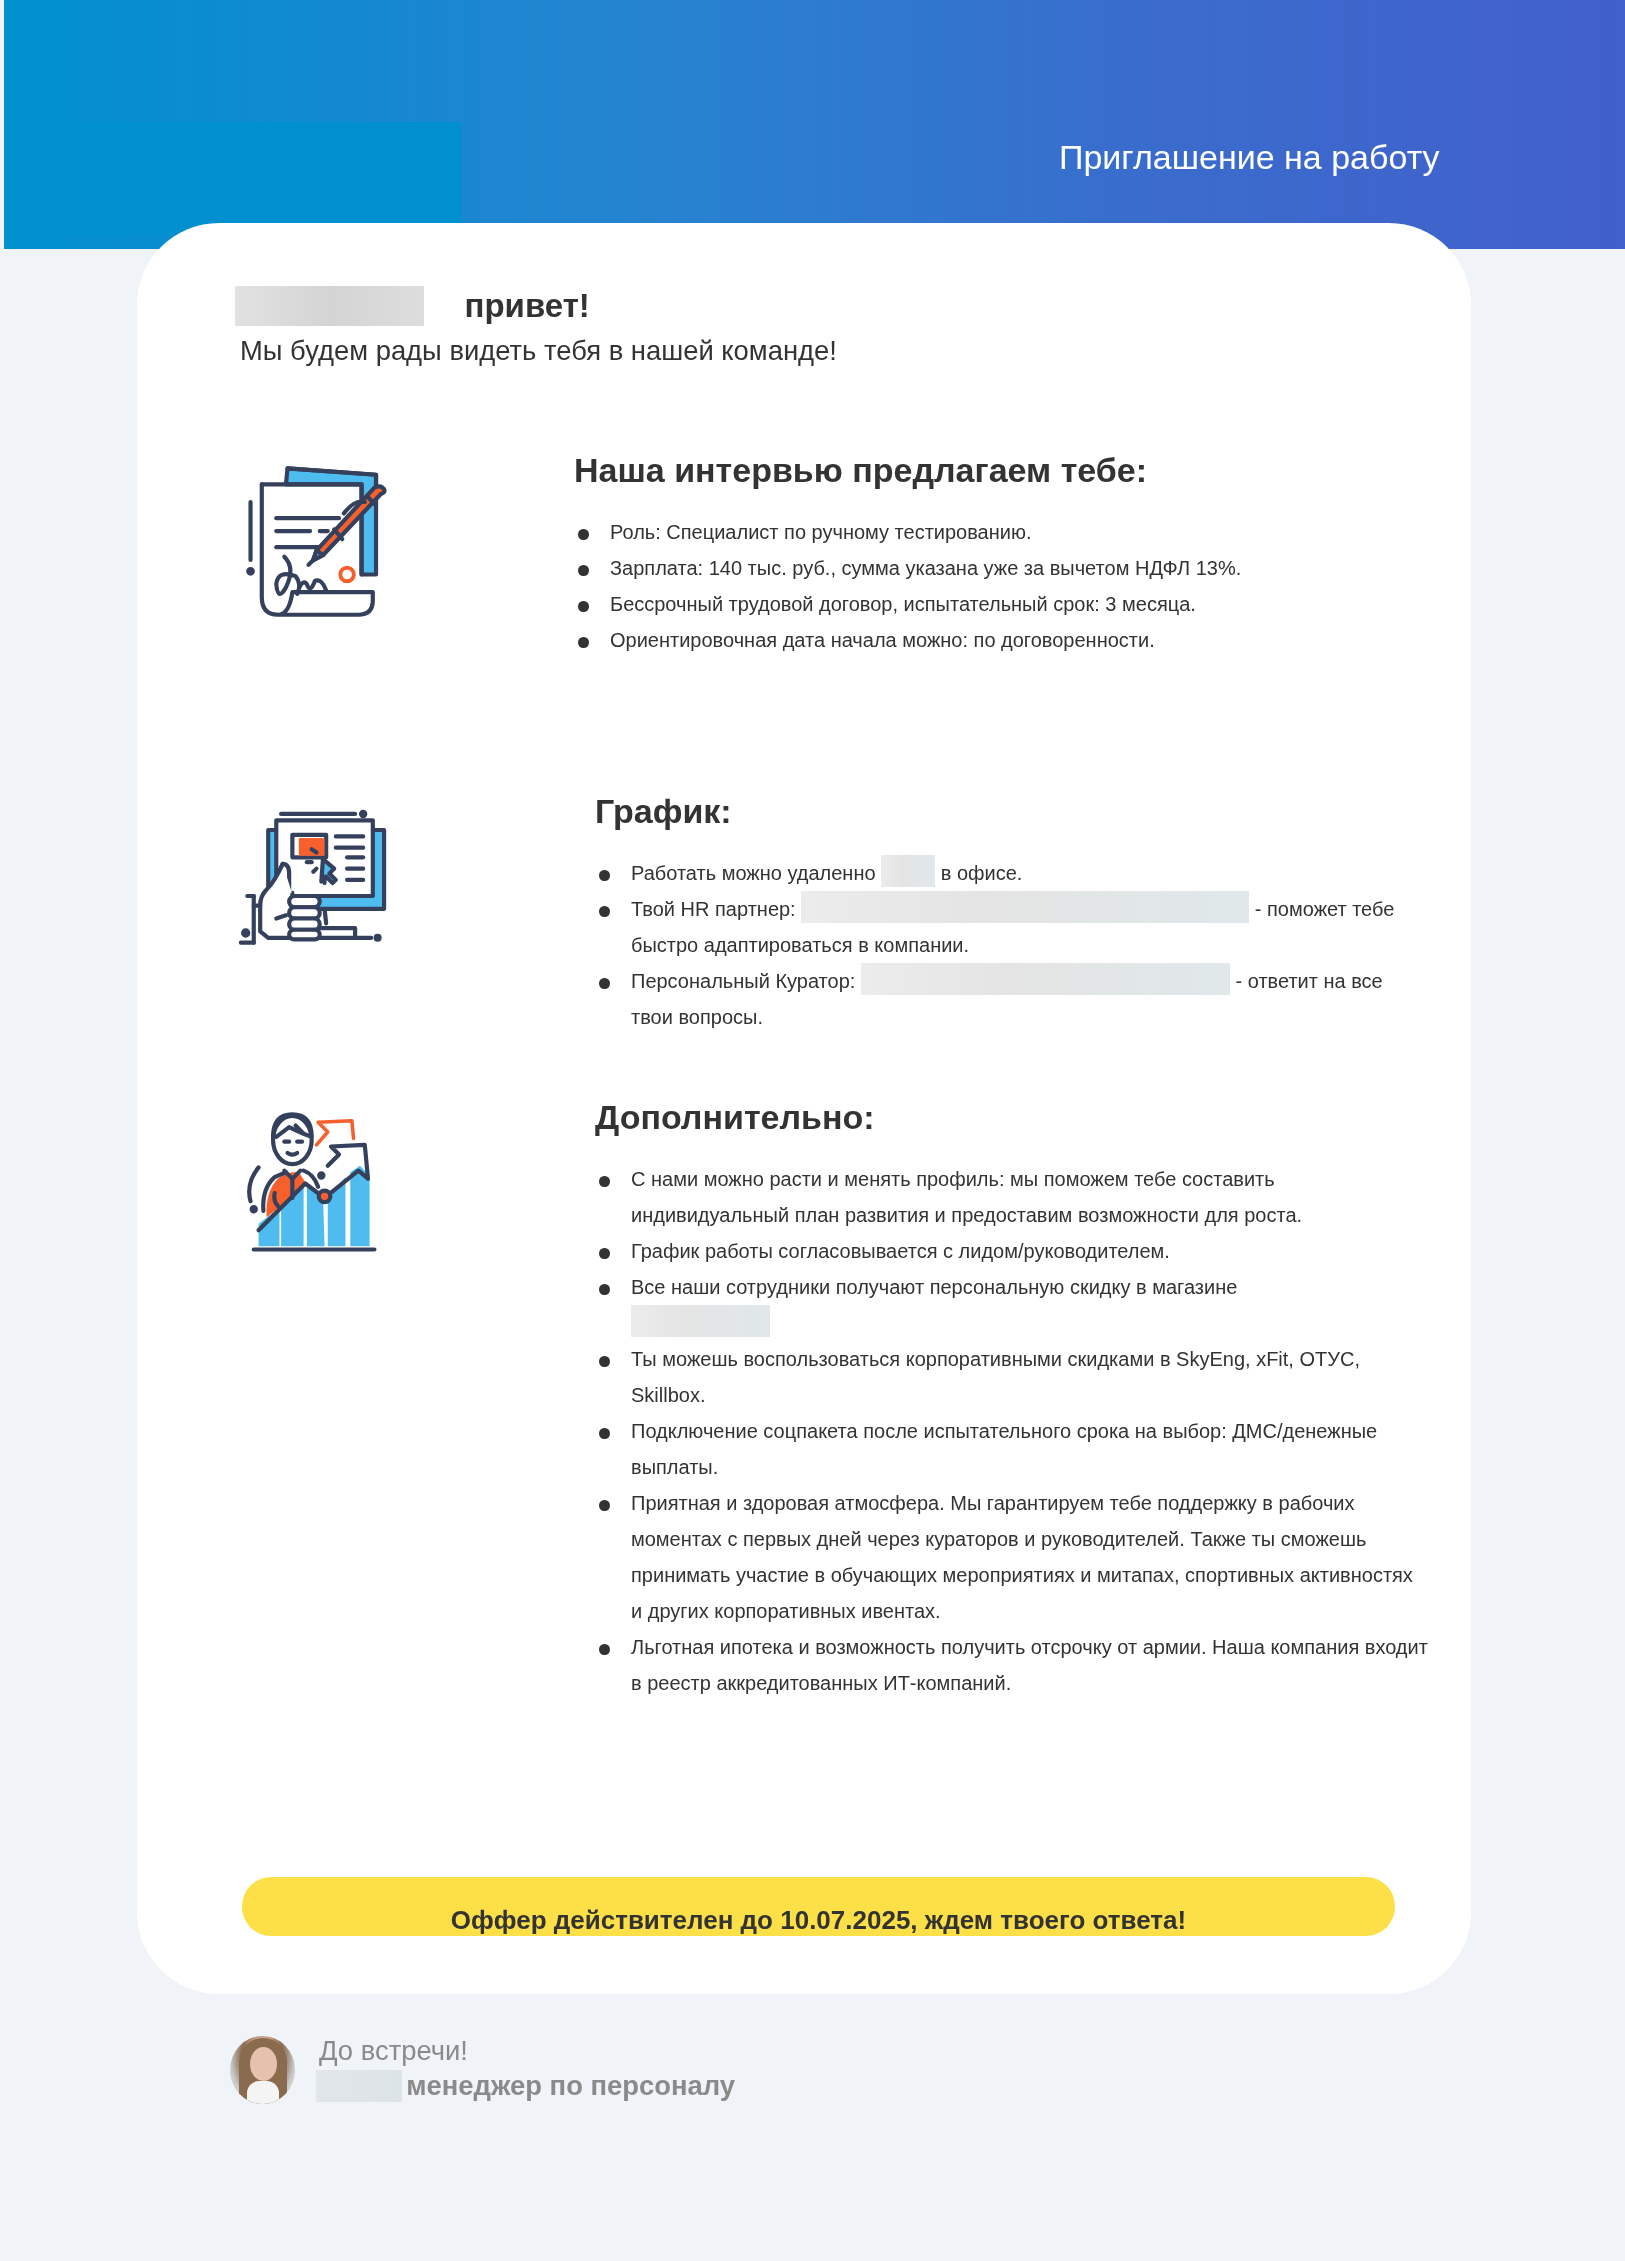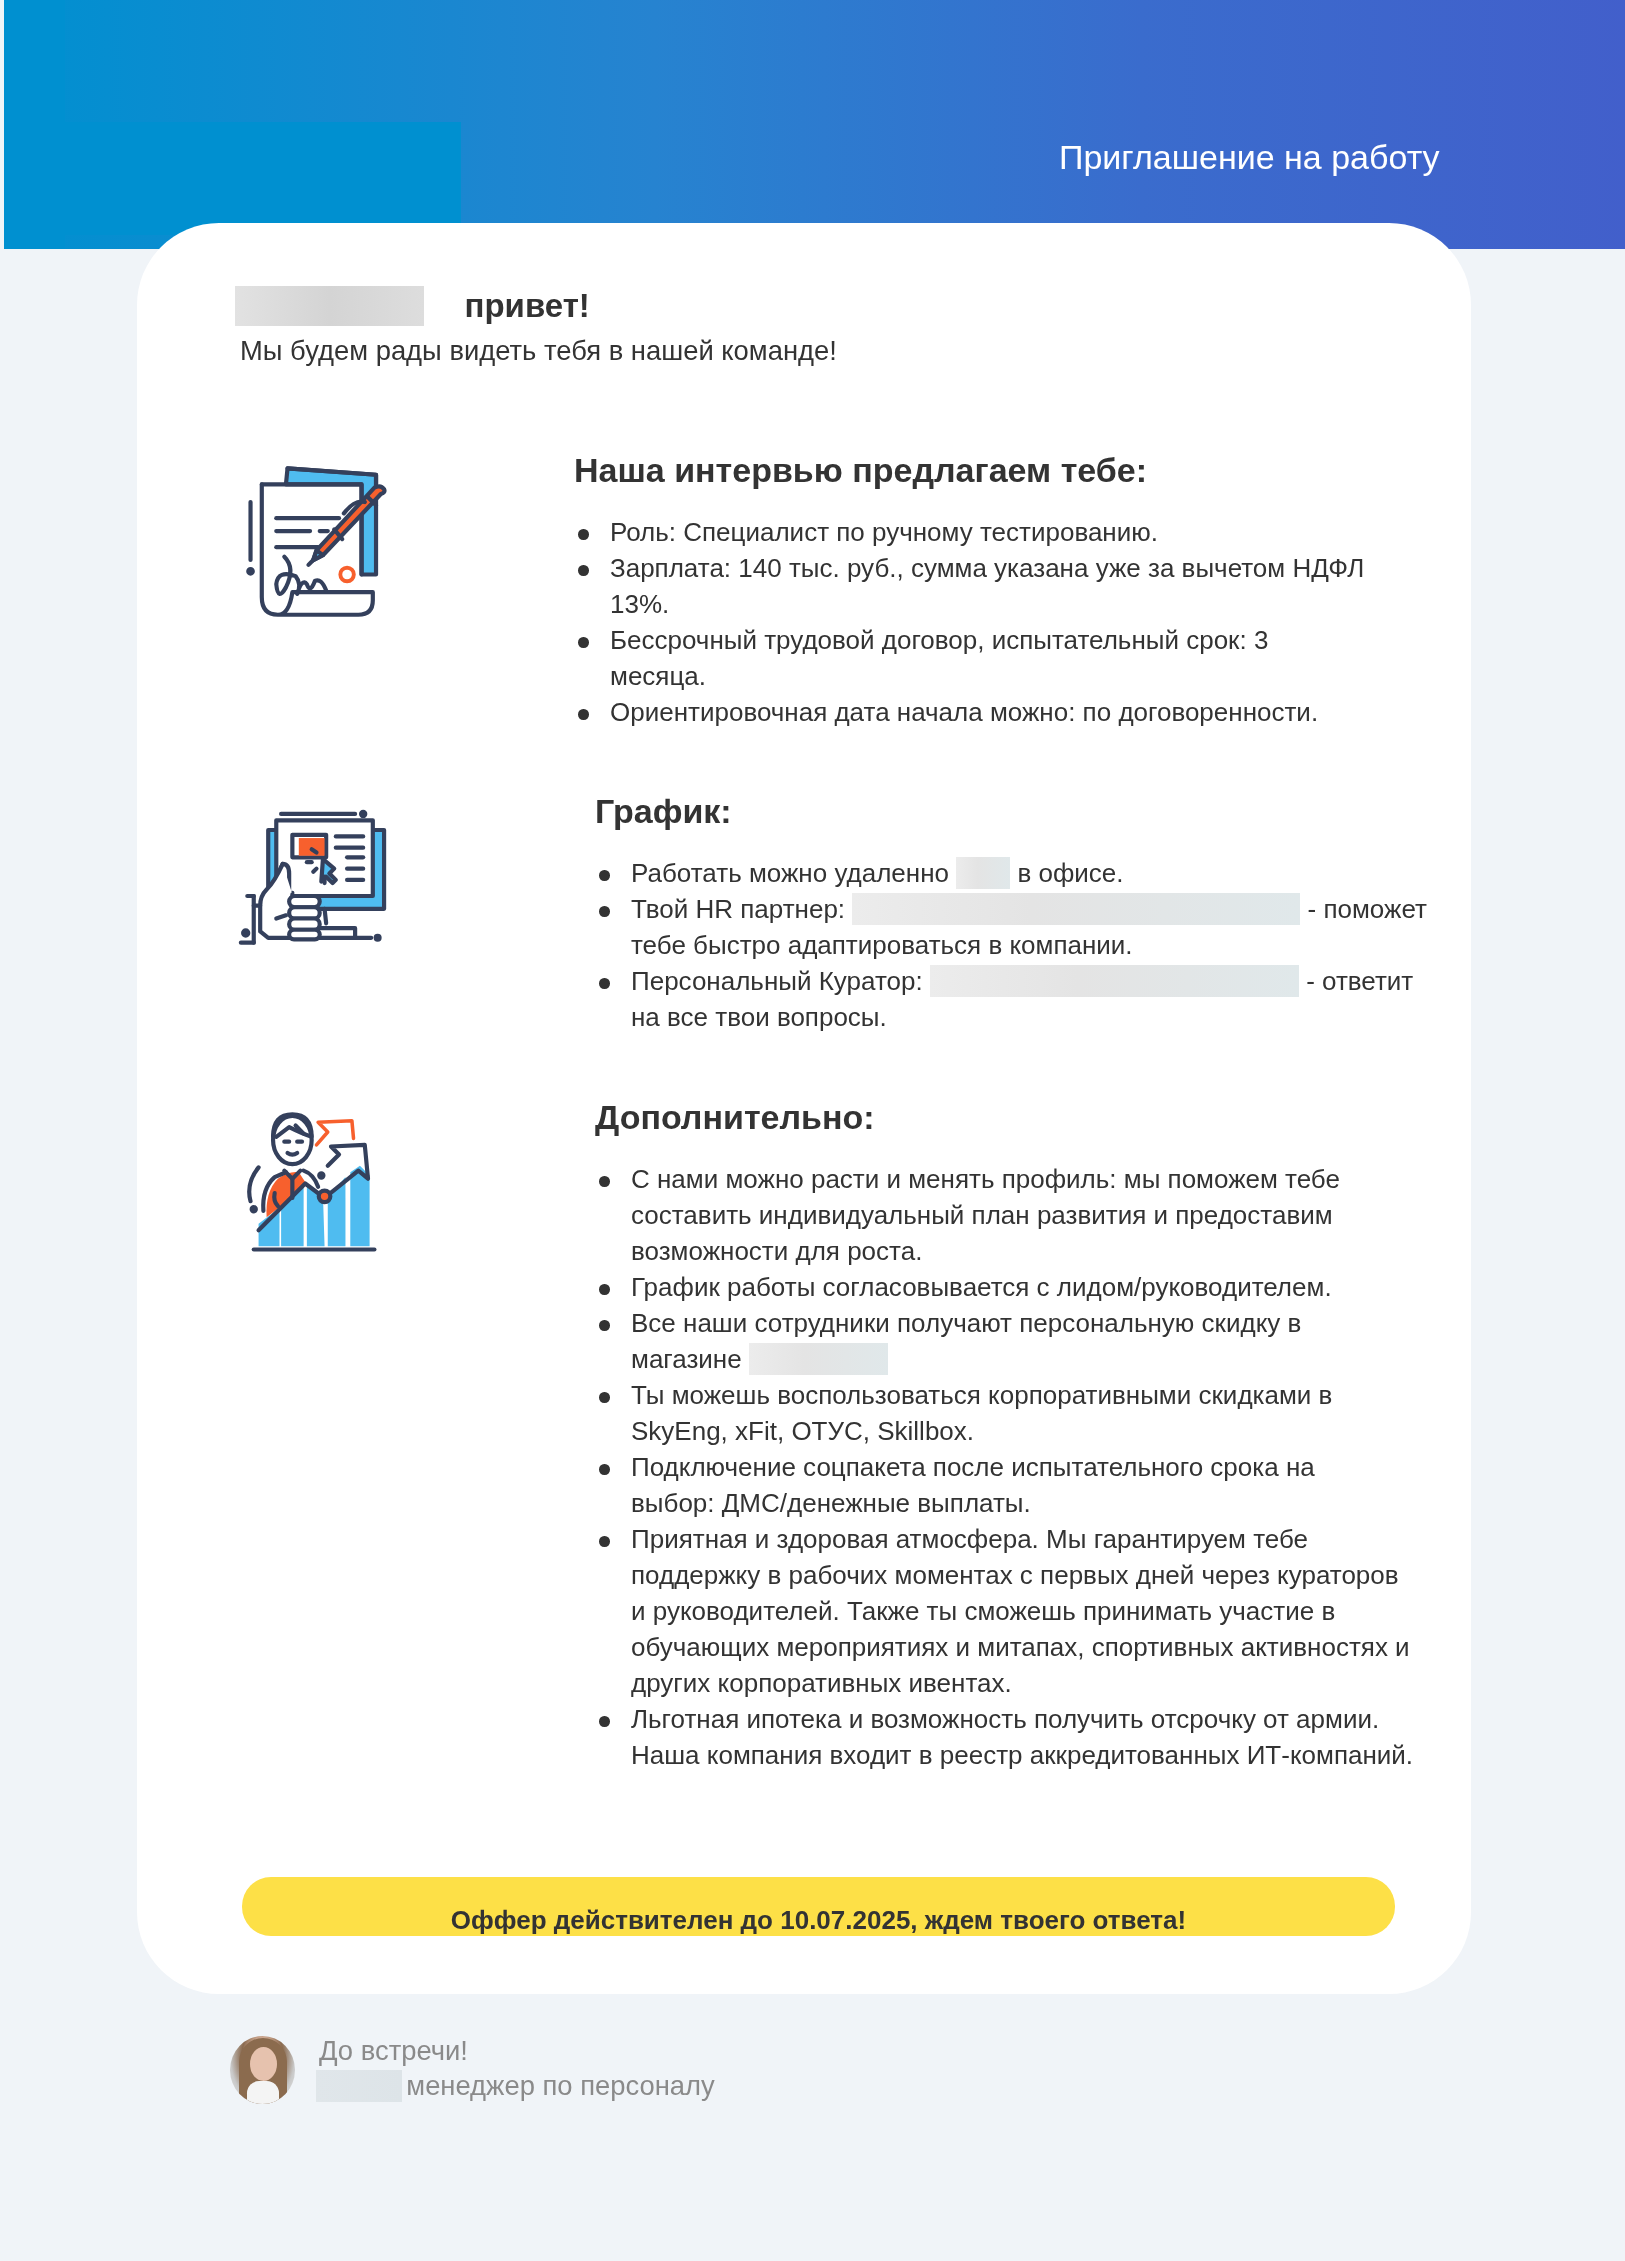--- a/index.html
+++ b/index.html
@@ -36,21 +36,21 @@
   .greeting .redact { width: 189px; height: 40px; }
   .greeting-text { font-size: 33px; font-weight: bold; margin-left: 5.5px; color: #333; }
   .subtitle { position: absolute; left: 103px; top: 112px; font-size: 27.4px; color: #333; white-space: nowrap; }
 
   .icon { position: absolute; width: 177px; height: 177px; }
   .icon svg { width: 100%; height: 100%; }
 
   .section { position: absolute; }
   .section h2 { font-size: 34px; font-weight: bold; color: #333; white-space: nowrap; line-height: 1; }
   .section ul { list-style: none; margin-top: 27px; }
-  .section li { position: relative; font-size: 26px; line-height: 36px; color: #333; padding-left: 36px; }
+  .section li { position: relative; font-size: 20px; line-height: 36px; color: #333; padding-left: 36px; }
   .section li::before {
     content: ""; position: absolute; left: 4.3px; top: 15.2px; width: 10.4px; height: 10.4px; border-radius: 50%; background: #333;
   }
   .section li .redact { height: 32px; vertical-align: -7.3px; }
 
   .offer-pill {
     position: absolute; left: 105px; top: 1654px; width: 1153px; height: 59px;
     background: #fde047; border-radius: 29px;
     display: flex; align-items: flex-end; justify-content: center;
   }
@@ -58,21 +58,21 @@
 
   .signature { position: absolute; left: 230px; top: 2036px; }
   .avatar {
     position: absolute; left: 0; top: 0; width: 65px; height: 68px; border-radius: 50%; overflow: hidden;
     background: radial-gradient(ellipse at 50% 30%, #e8c9b8 0%, #d9b39d 25%, #8a6a4f 45%, #c9c9c9 70%, #eeeeee 100%);
   }
   .avatar .hair { position: absolute; left: 8.5px; top: 2.4px; width: 48px; height: 66px; border-radius: 24.4px 24.4px 6.1px 6.1px; background: #8b6b4e; }
   .avatar .face { position: absolute; left: 19.5px; top: 11px; width: 27px; height: 34px; border-radius: 50%; background: #e6c2ae; }
   .avatar .neck { position: absolute; left: 17px; top: 45px; width: 32px; height: 24.4px; border-radius: 12.2px 12.2px 0 0; background: #f4f4f4; }
   .farewell { position: absolute; left: 89px; top: -1.2px; font-size: 27.4px; color: #8a8a8a; white-space: nowrap; }
-  .signer { position: absolute; left: 86px; top: 34px; display: flex; align-items: center; white-space: nowrap; }
+  .signer { position: absolute; left: 86px; top: 34px; display: flex; align-items: center; white-space: nowrap; font-weight: bold; }
   .signer .redact { width: 86px; height: 32px; background: linear-gradient(90deg, #e0e6ea, #dde4e8); }
   .signer-role { font-size: 27.4px; color: #8a8a8a; margin-left: 4.3px; }
 </style>
 </head>
 <body>
 
 <div class="header">
   <div class="logo-block-top"></div>
   <div class="logo-block"></div>
   <div class="header-title">Приглашение на работу</div>

